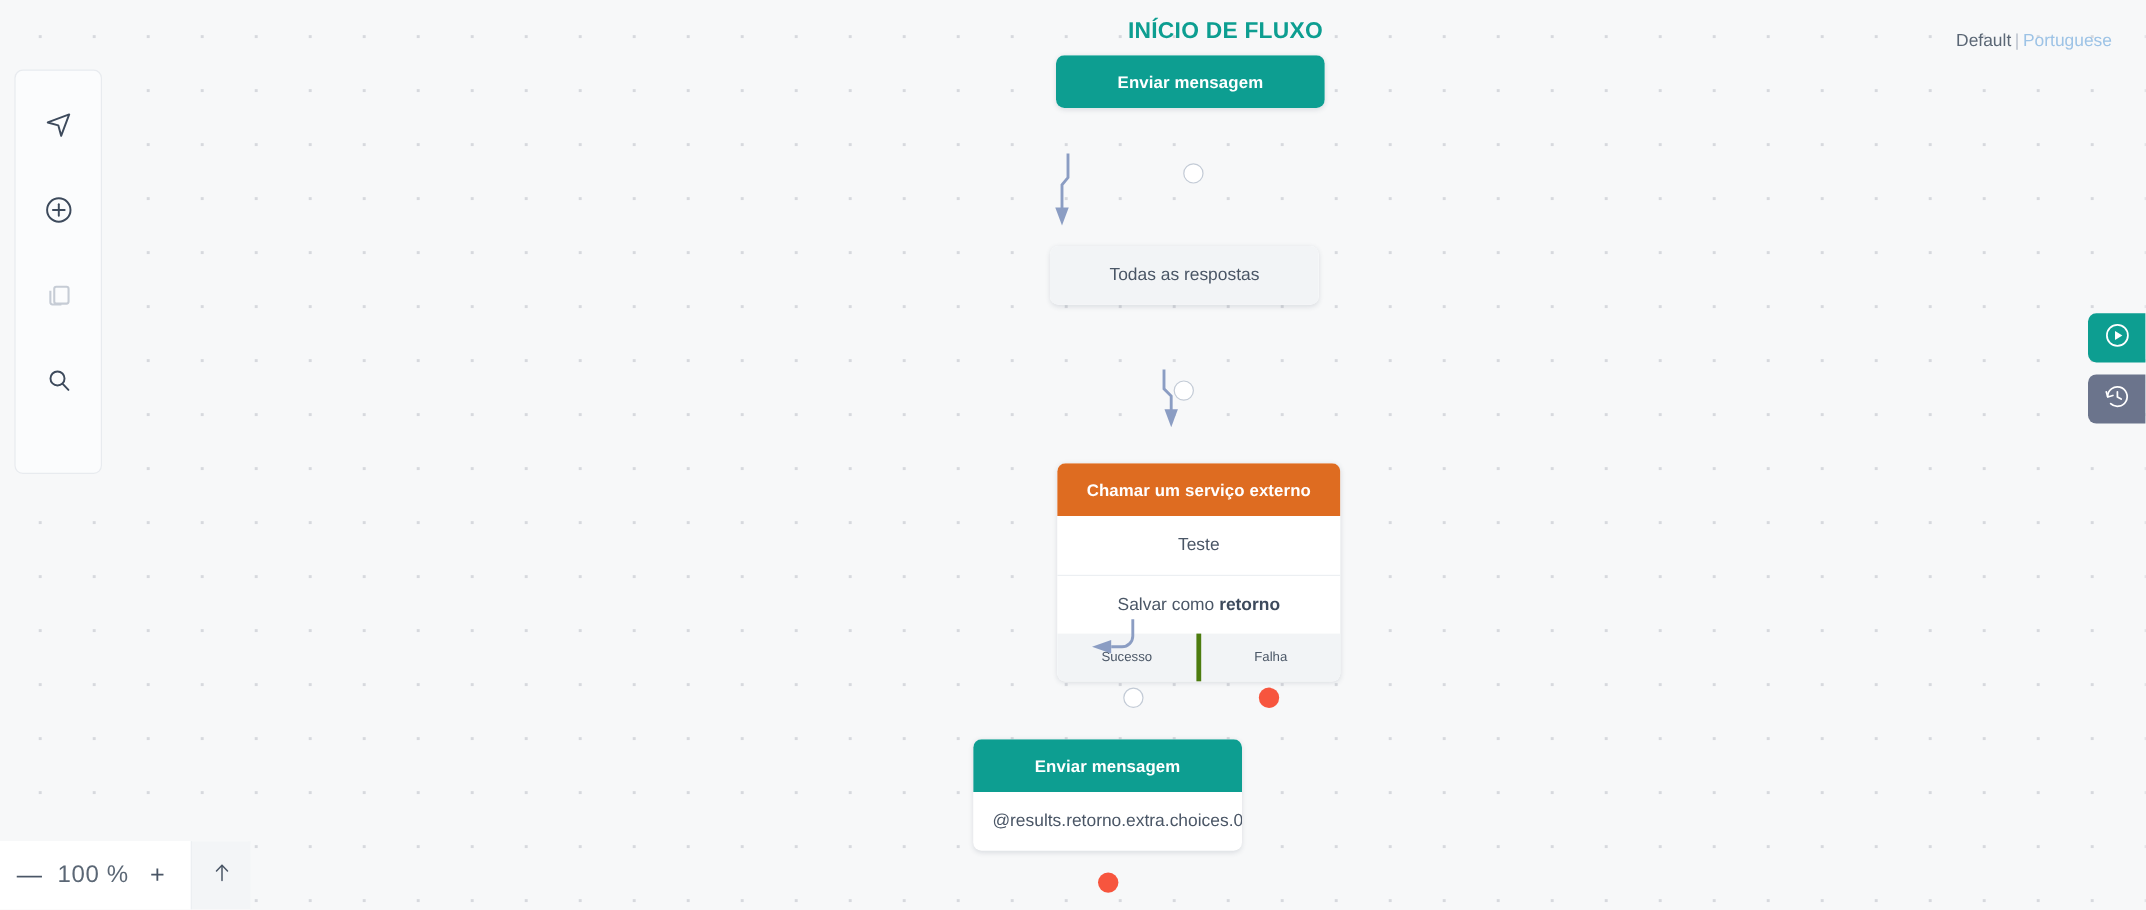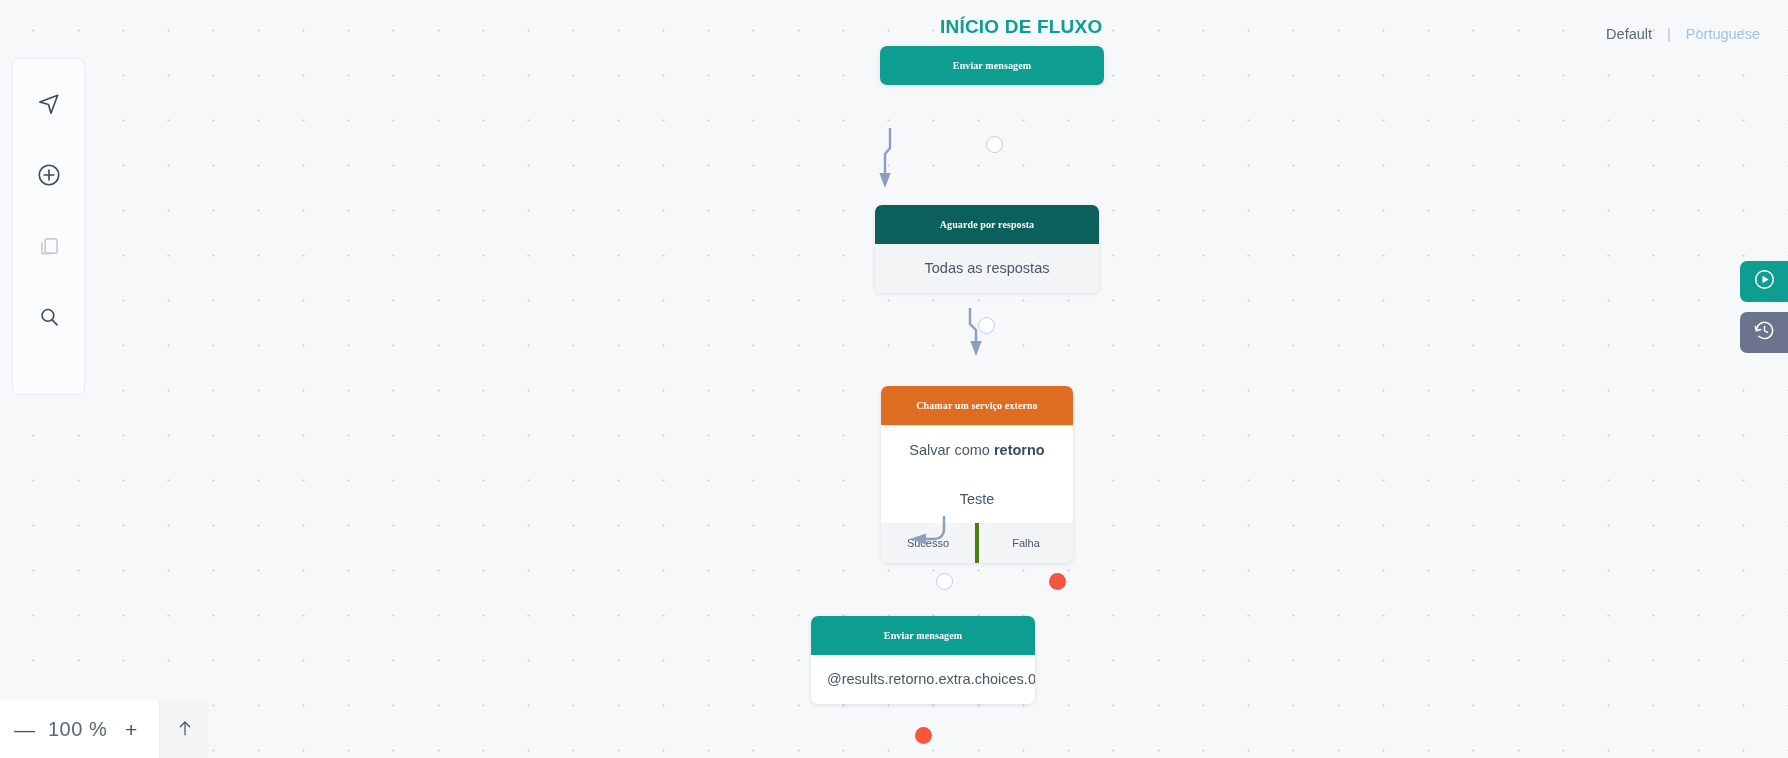--- a/index.html
+++ b/index.html
@@ -28,21 +28,21 @@
     color: #0d9e91;
     white-space: nowrap;
   }
   #lang-bar {
     position: absolute;
     right: 28px; top: 26px;
     font-size: 14.5px;
     color: #5b6775;
     display: flex;
     align-items: center;
-    gap: 15px;
+    gap: 3px;
     white-space: nowrap;
   }
   #lang-bar .divider {
     color: #b9c1cb;
     font-weight: 300;
   }
   #lang-bar .link {
     color: #9dc3e6;
     cursor: pointer;
   }
@@ -138,24 +138,23 @@
     position: absolute;
     border-radius: 7px;
     background: #ffffff;
     box-shadow: 0 1px 4px rgba(40,55,80,.13);
     overflow: hidden;
   }
   .node-header {
     text-align: center;
     color: #ffffff;
     font-weight: 700;
-    font-size: 10px;
+    font-size: 14px;
     padding: 14px 10px;
     letter-spacing: .1px;
-    font-family: Liberation Serif, serif;
   }
   .h-teal      { background: #0d9e91; }
   .h-darkteal  { background: #0b605b; }
   .h-orange    { background: #de6c21; }
 
   .node-row {
     padding: 14px 16px;
     font-size: 14.5px;
     color: #4a5666;
     text-align: center;
@@ -304,31 +303,30 @@
   <path d="M64,6 L64,20 A9,9 0 0 1 55,29 L46,29" stroke="#8b9dc3" stroke-width="2.4" fill="none"></path>
   <path d="M30,29 L46,23.4 L46,34.6 Z" fill="#8b9dc3"></path>
 </svg>
 
 <div class="node" id="node-1" style="left:880px; top:46px; width:224px;">
   <div class="node-header h-teal">Enviar mensagem</div>
 </div>
 <div class="port port-open" style="left:986px; top:136px;"></div>
 
 <div class="node" id="node-2" style="left:875px; top:205px; width:224px;">
-  <div class="node-header h-darkteal">Aguarde por resposta</div>
   <div class="node-row grey">Todas as respostas</div>
 </div>
 <div class="port port-open" style="left:978px; top:317px;"></div>
 
-<div class="node" id="node-3" style="left:881px; top:386px; width:192px;">
+<div class="node" id="node-3" style="left:881px; top:386px; width:236px;">
   <div class="node-header h-orange">Chamar um serviço externo</div>
+  <div class="node-row">Teste</div>
   <div class="node-row sep">
     <span>Salvar como </span><b>retorno</b>
   </div>
-  <div class="node-row">Teste</div>
   <div class="node-footer">
     <div class="cell">Sucesso</div>
     <div class="cell">Falha</div>
   </div>
 </div>
 <div class="port port-open" style="left:936px; top:573px;"></div>
 <div class="port port-red" style="left:1049px; top:573px;"></div>
 
 <div class="node" id="node-4" style="left:811px; top:616px; width:224px;">
   <div class="node-header h-teal">Enviar mensagem</div>

